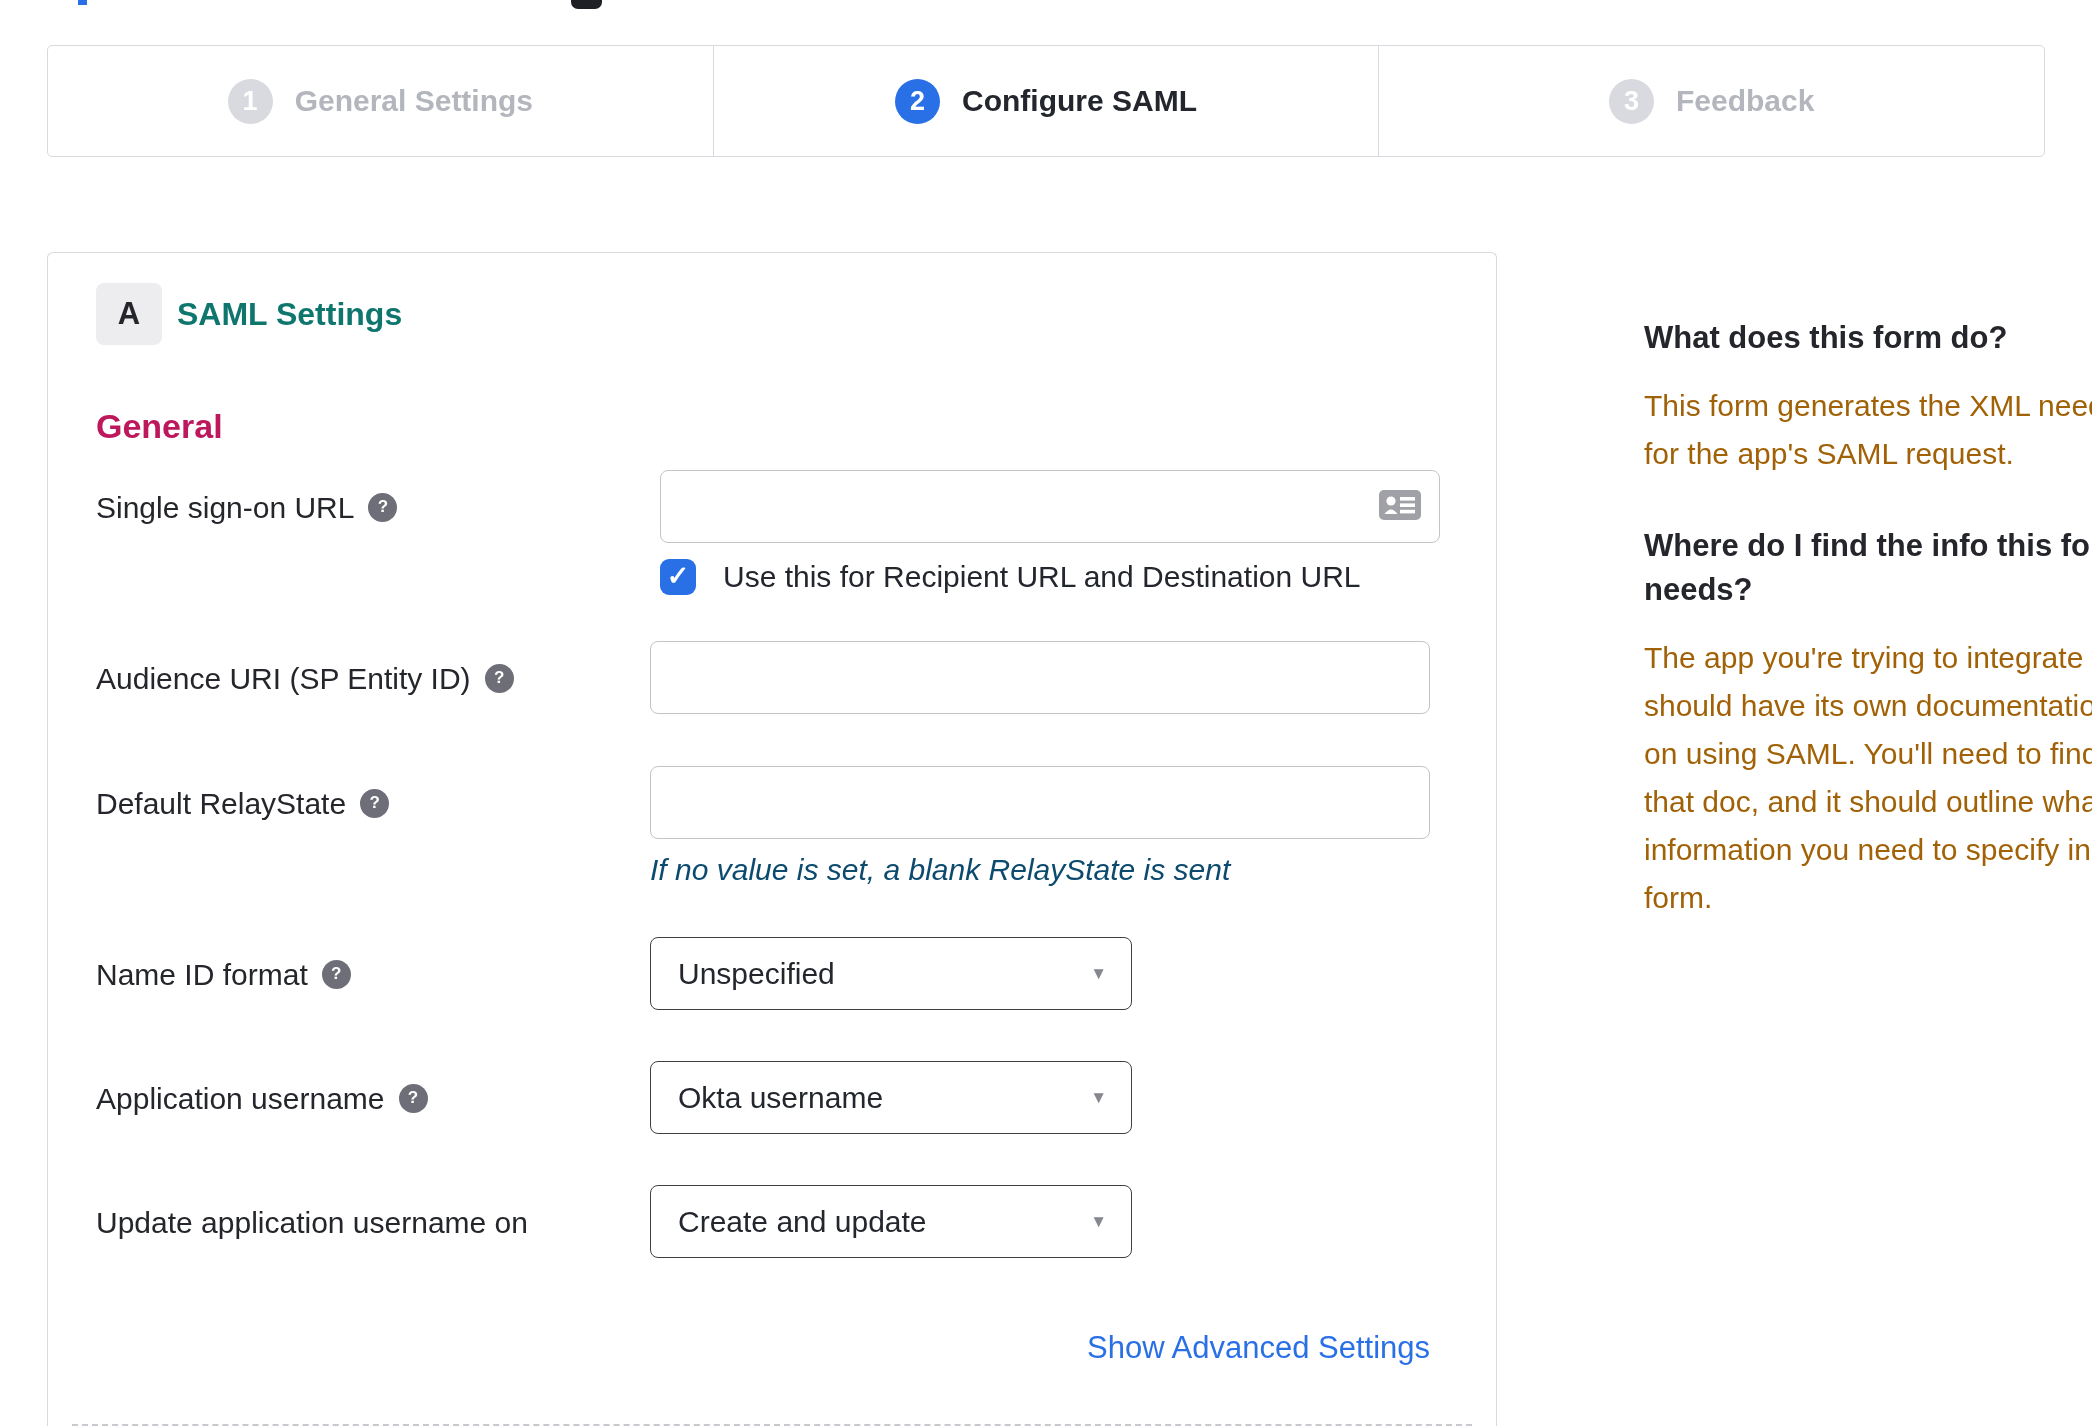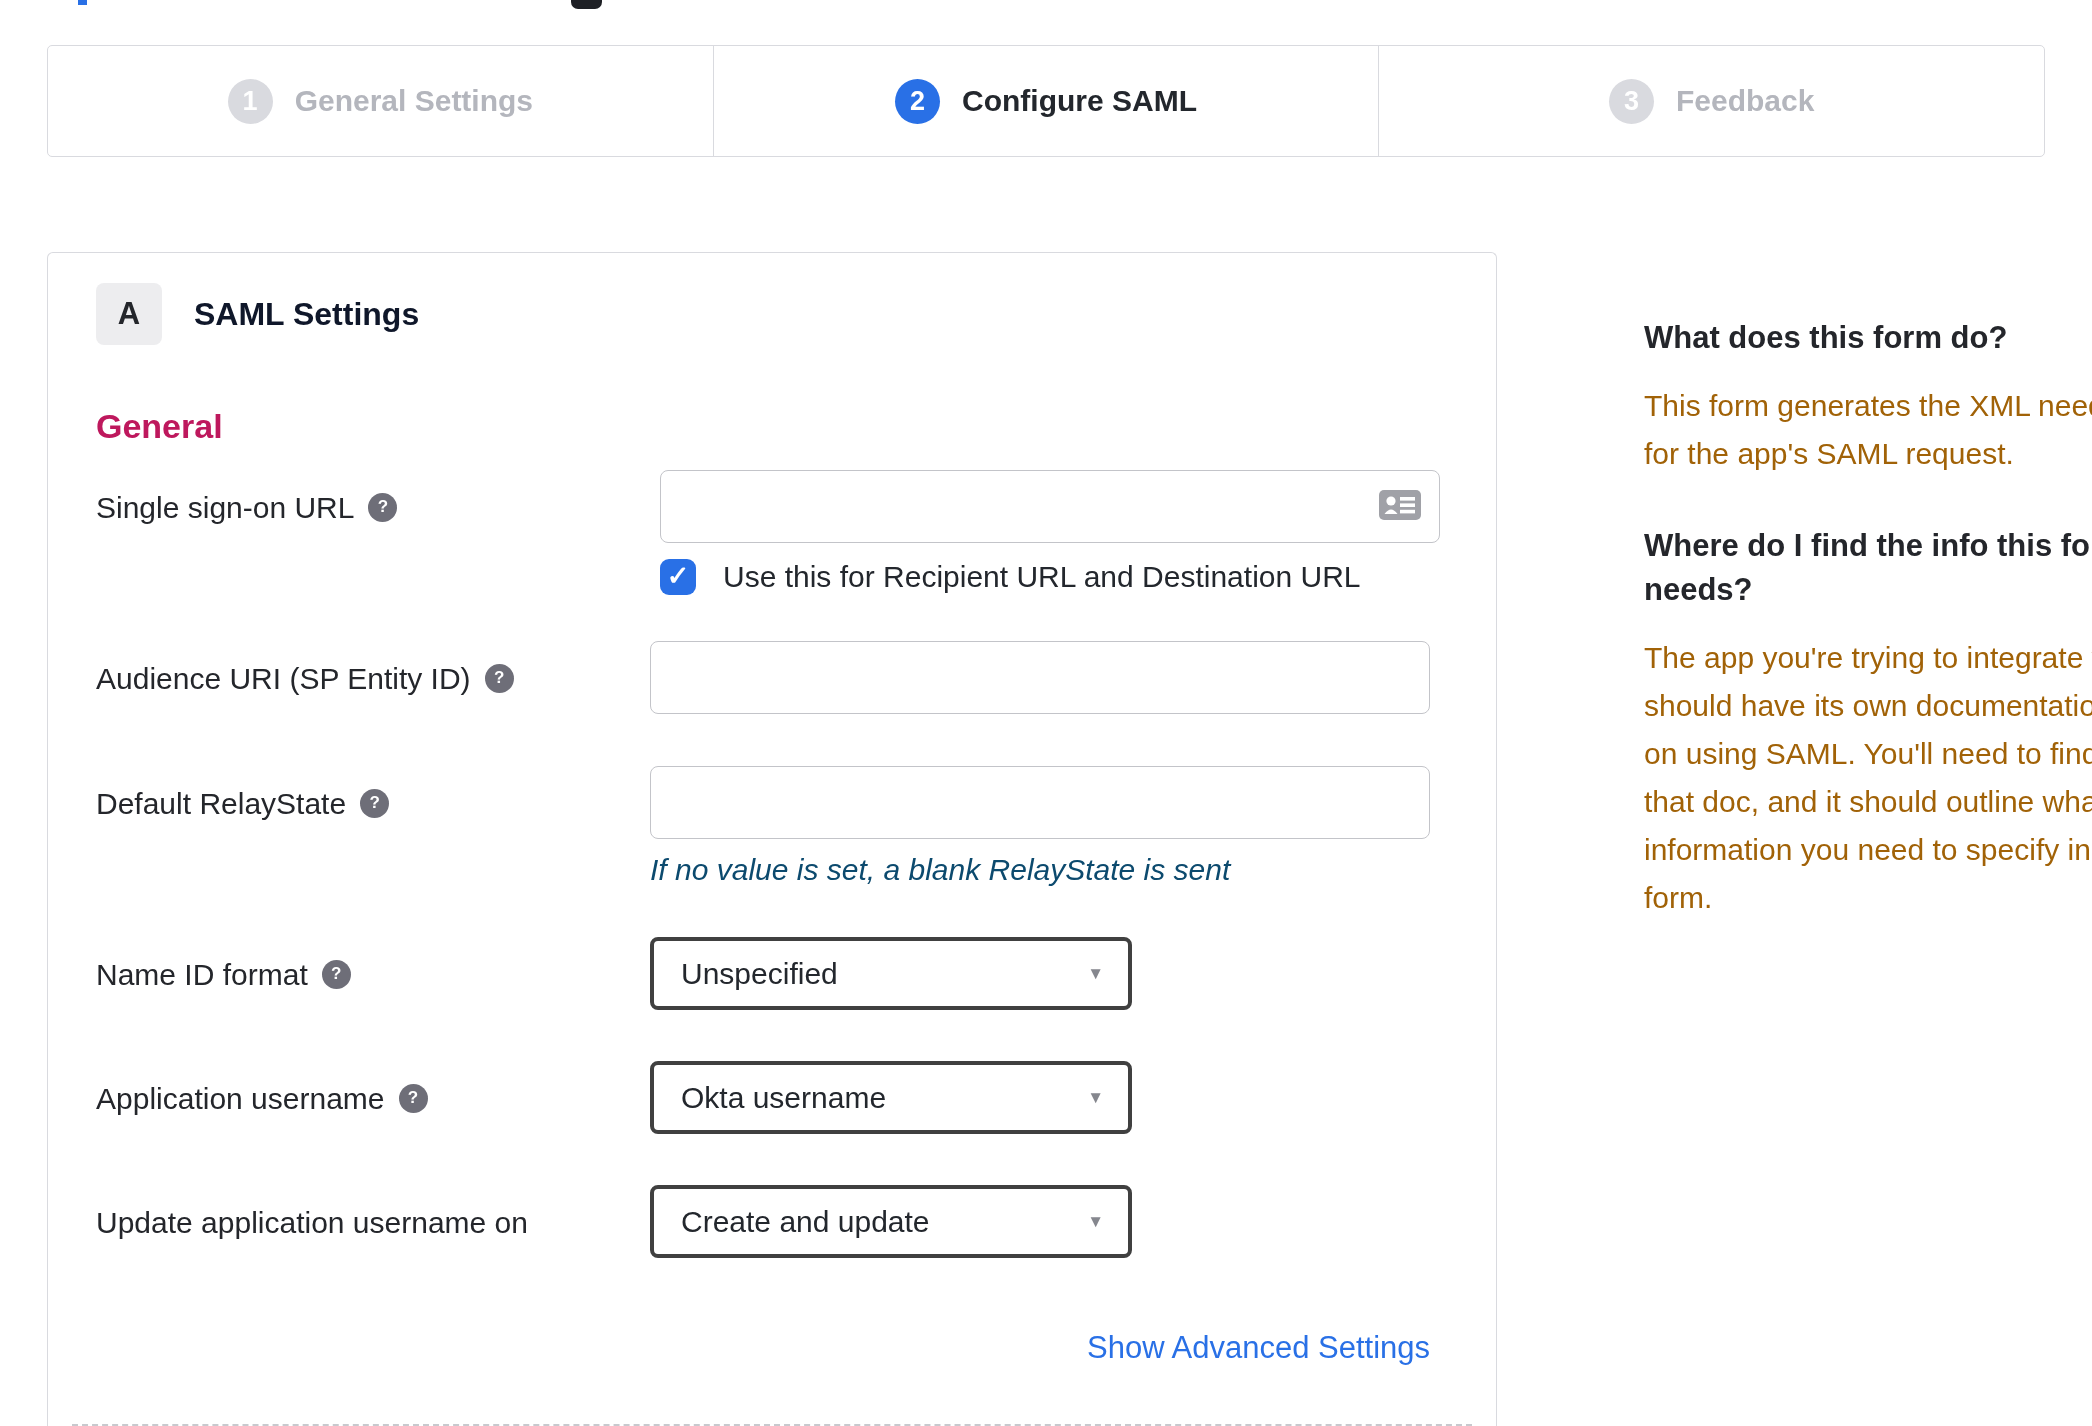--- a/index.html
+++ b/index.html
@@ -27,21 +27,21 @@
   
   .panel { position:absolute; left:47px; top:252px; width:1450px; height:1174px;
            border:1px solid #d9dadf; border-bottom:none; border-radius:6px 6px 0 0;
            padding:0 48px; background:#fff; }
   .panel-dashed { position:absolute; left:24px; right:24px; bottom:0; border-top:2px dashed #c8c9ce; }
 
   .section-header { margin-top:30px; display:flex; align-items:center; }
   .section-badge { width:66px; height:62px; background:#ededef; border-radius:8px;
                    display:flex; align-items:center; justify-content:center;
                    font-size:31px; font-weight:700; color:#24262b; }
-  .section-title { margin-left:32px; font-size:32px; font-weight:700; color:#0f172a; }
+  .section-title { margin-left:15px; font-size:32px; font-weight:700; color:#0f766e; }
 
   .group-title { margin-top:62px; font-size:34px; font-weight:700; color:#be185d; }
 
   .form-row { display:grid; grid-template-columns:554px 1fr; align-items:start; }
   .field-label { font-size:30px; color:#24262b; padding-top:20px; line-height:36px; }
   .help-icon { display:inline-flex; width:29px; height:29px; border-radius:50%; background:#6e6e78;
                color:#fff; font-size:17px; font-weight:700; align-items:center; justify-content:center;
                margin-left:14px; vertical-align:middle; transform:translateY(-3px); cursor:pointer; }
 
   .text-input-wrap { position:relative; width:780px; }
@@ -51,21 +51,21 @@
   .card-icon { position:absolute; right:18px; top:50%; transform:translateY(-50%); cursor:pointer; }
 
   .checkbox-row { margin-top:16px; display:flex; align-items:center; }
   .checkbox { width:36px; height:36px; background:#2970e6; border-radius:9px; cursor:pointer;
               display:flex; align-items:center; justify-content:center; }
   .checkbox .check { color:#fff; font-size:27px; font-weight:700; line-height:1; transform:translateY(-1px); }
   .checkbox-label { margin-left:27px; font-size:30px; color:#23272d; }
 
   .hint { margin-top:14px; font-size:30px; color:#0c4a6e;font-style:italic; }
 
-  .select-box { position:relative; width:482px; height:73px; border:4px solid #404040;
+  .select-box { position:relative; width:482px; height:73px; border:1px solid #404040;
                 border-radius:8px; background:#fff; cursor:pointer;
                 display:flex; align-items:center; padding:0 60px 0 27px; }
   .select-value { font-size:30px; color:#23272d; }
   .caret { position:absolute; right:24px; top:50%; transform:translateY(-50%);
            font-size:17px; color:#85878e; }
 
   .mt-row1 { margin-top:24px;gap:10px; }
   .mt-row2 { margin-top:46px; }
   .mt-row3 { margin-top:52px; }
   .mt-row4 { margin-top:50px; }

